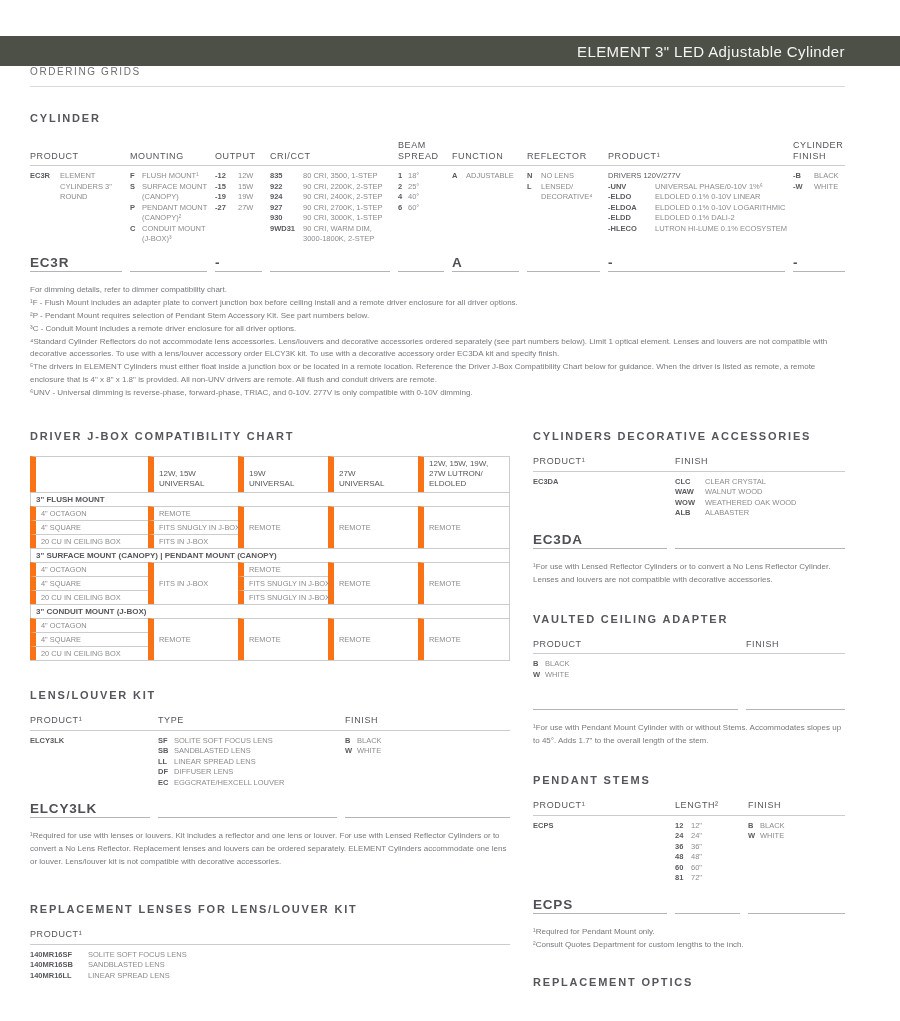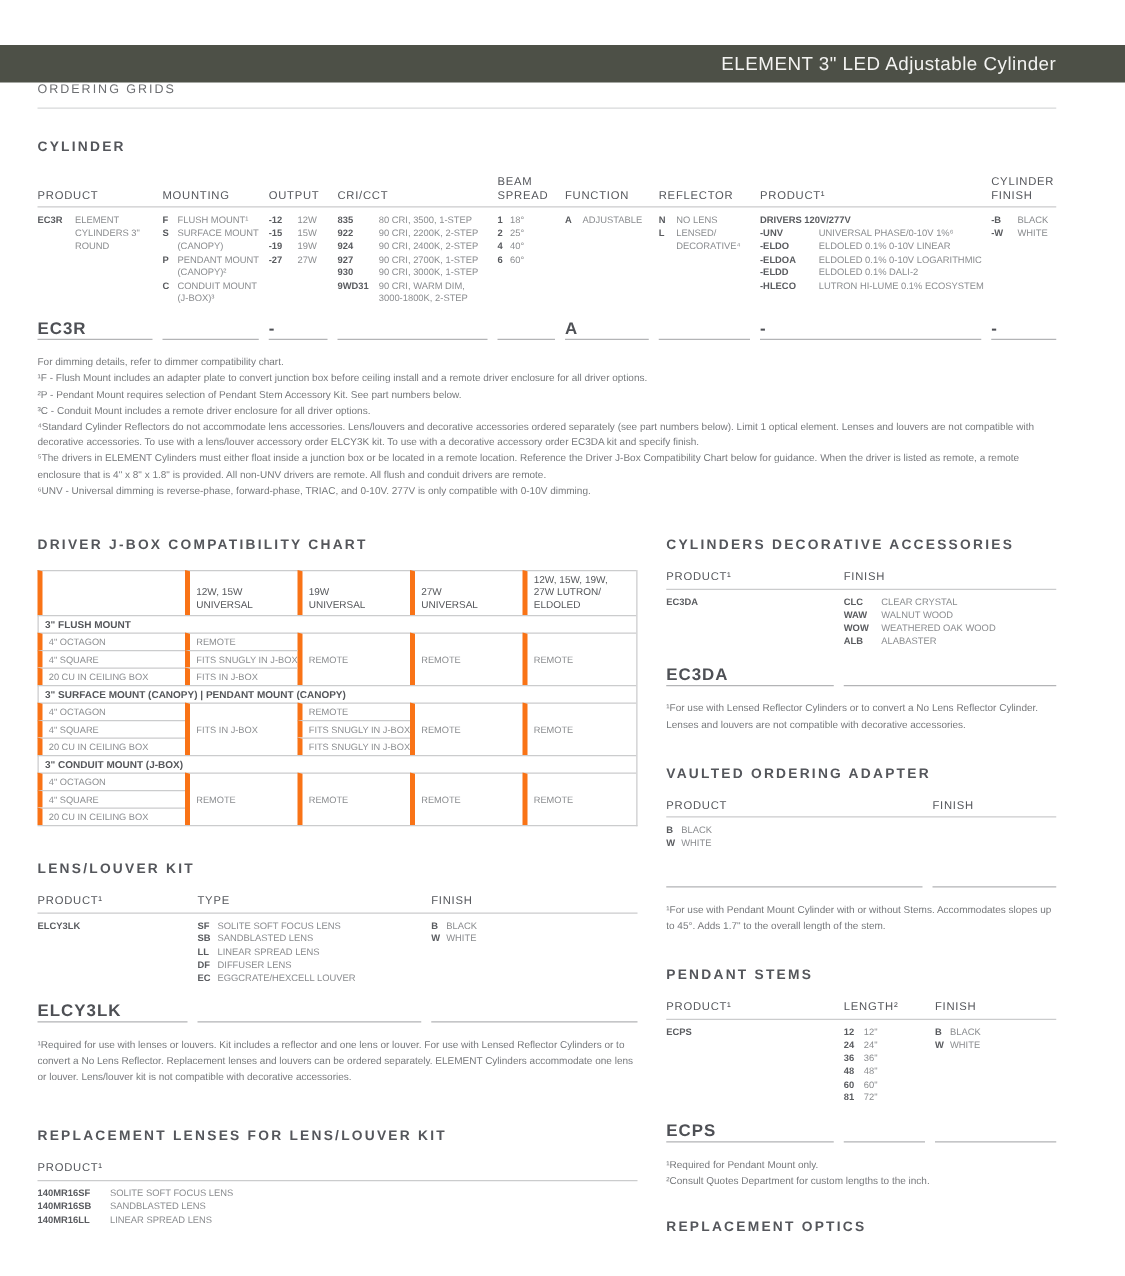--- a/index.html
+++ b/index.html
@@ -16,34 +16,34 @@
   .gh{font-size:9px;letter-spacing:.6px;color:#54565b;white-space:pre-line;line-height:1.18;}
   .grid-body{display:flex;margin-top:5px;}
   .c-product{width:100px;} .c-mounting{width:85px;} .c-output{width:55px;} .c-cri{width:128px;}
   .c-beam{width:54px;} .c-function{width:75px;} .c-reflector{width:81px;} .c-drivers{width:185px;} .c-finish{width:52px;}
   .pair{display:flex;font-size:7.5px;line-height:1.4;}
   .pair .code{font-weight:700;color:#595b5f;flex-shrink:0;}
   .pair .lbl{color:#8a8c8f;white-space:pre-line;}
   .c-product .code{width:30px;} .c-mounting .code{width:12px;} .c-output .code{width:23px;}
   .c-cri .code{width:33px;} .c-beam .code{width:10px;} .c-function .code{width:14px;}
   .c-reflector .code{width:14px;} .c-drivers .code{width:47px;} .c-finish .code{width:21px;}
-  .drivers-sub{font-size:7.5px;font-weight:700;color:#595b5f;line-height:1.4;}
+  .drivers-sub{font-size:7.5px;font-weight:400;color:#595b5f;line-height:1.4;}
   .fillrow{display:flex;margin-top:9px;}
   .fc{border-bottom:1px solid #b3b4b6;margin-right:8px;display:flex;align-items:flex-end;height:18px;font-size:13.5px;font-weight:700;color:#4e5055;letter-spacing:.8px;padding-bottom:1px;}
   .fc-product{width:92px;} .fc-mounting{width:77px;} .fc-output{width:47px;} .fc-cri{width:120px;}
   .fc-beam{width:46px;} .fc-function{width:67px;} .fc-reflector{width:73px;} .fc-drivers{width:177px;} .fc-finish{width:52px;margin-right:0;}
   .footnotes{margin-top:12px;font-size:8px;line-height:1.62;color:#77797c;}
   
   .twocol{display:flex;gap:23px;margin-top:30px;}
   .leftcol{width:480px;flex-shrink:0;}
   .rightcol{width:312px;flex-shrink:0;}
   
   .jb-table{margin-top:14px;border-right:1px solid #cbcccd;border-bottom:1px solid #cbcccd;font-size:7.4px;}
   .jb-grid{display:grid;grid-template-columns:118px 90px 90px 90px 1fr;}
-  .jb-cell{border-left:4px solid #f97316;border-top:1px solid #cbcccd;padding:2px 5px;display:flex;align-items:center;color:#8a8c8f;white-space:nowrap;min-height:14px;}
+  .jb-cell{border-left:6px solid #f97316;border-top:1px solid #cbcccd;padding:2px 5px;display:flex;align-items:center;color:#8a8c8f;white-space:nowrap;min-height:14px;}
   .jb-head{min-height:36px;align-items:flex-end;white-space:pre-line;font-size:8px;color:#55575b;line-height:1.25;padding-bottom:3px;}
   .jb-sec{grid-column:1/-1;border-left:1px solid #cbcccd;border-top:1px solid #cbcccd;padding:2px 5px;font-size:8px;font-weight:700;color:#55575b;min-height:13px;display:flex;align-items:center;}
   .jb-span3{grid-row:span 3;}
   
   .sec{margin-top:28px;}
   .sec-head{display:flex;align-items:center;border-bottom:1px solid #cbcccd;padding-bottom:4px;margin-top:14px;font-size:9px;letter-spacing:.6px;color:#54565b;line-height:1.18;}
   .sec-head > div{white-space:pre-line;}
   .sec-body{display:flex;margin-top:5px;}
   .sh-l1{width:128px;} .sh-l2{width:187px;} .sh-l3{flex:1;}
   .sh-d1{width:142px;} .sh-d2{flex:1;}
@@ -428,21 +428,21 @@
             </div>
         </div>
         <div class="fillrow sec-fill">
           <div class="fc fc-d1">EC3DA</div>
           <div class="fc fc-d2"></div>
         </div>
         <div class="sec-foot">¹For use with Lensed Reflector Cylinders or to convert a No Lens Reflector Cylinder. Lenses and louvers are not compatible with decorative accessories.</div>
       </div>
 
       <div class="sec mt26">
-        <div class="section-title">VAULTED ORDERING ADAPTER</div>
+        <div class="section-title">VAULTED CEILING ADAPTER</div>
         <div class="sec-head">
           <div class="sh-v1">PRODUCT</div>
           <div class="sh-v2">FINISH</div>
         </div>
         <div class="sec-body">
           <div class="sh-v2">
 
           <div class="pair">
                 <span class="code w12">B</span>
                 <span class="lbl">BLACK</span>

